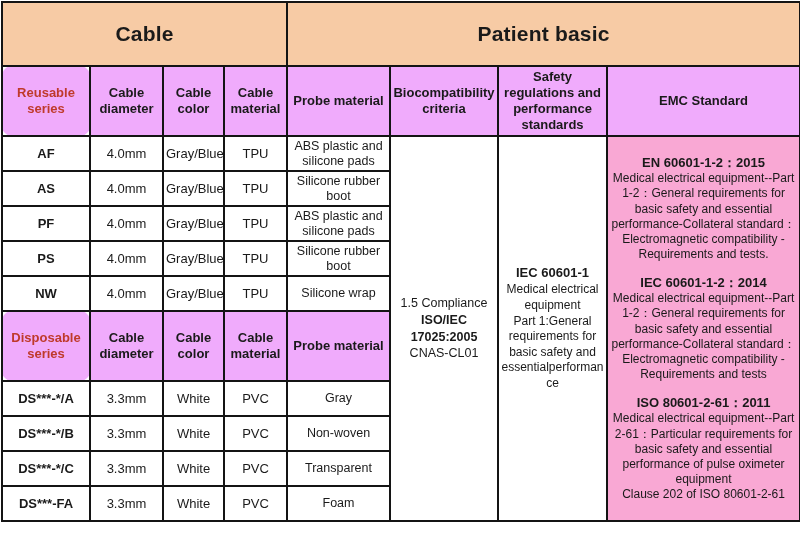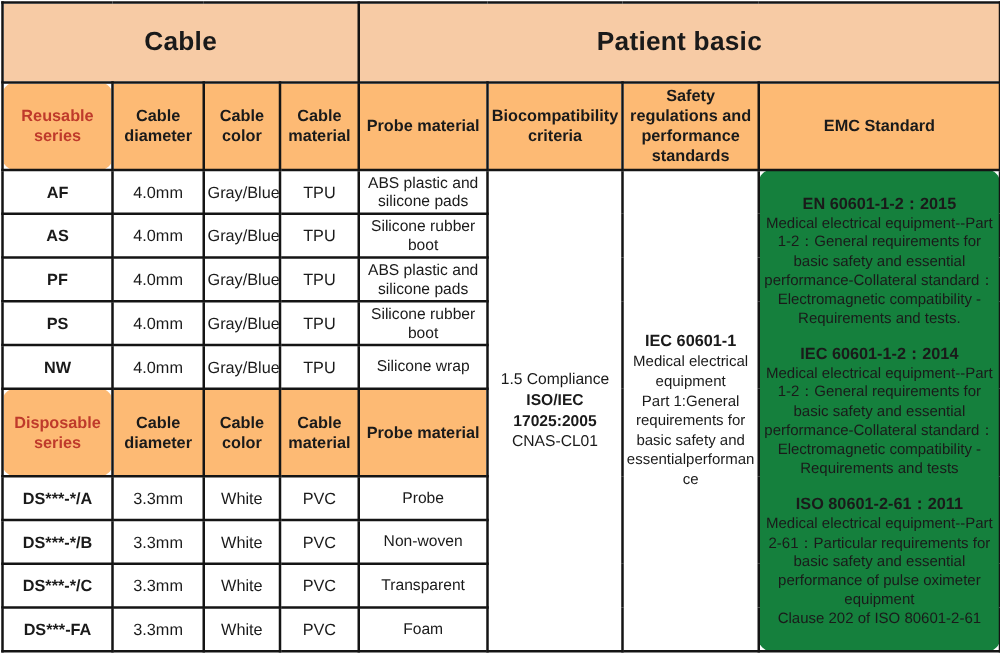--- a/index.html
+++ b/index.html
@@ -32,21 +32,21 @@
   tr.sub-row { height: 70px; }
   tr.data-row { height: 35px; }
 
   td.top-header {
     background: #F7CBA5;
     font-size: 21px;
     font-weight: bold;
     letter-spacing: 0.2px;
   }
   td.sub-header {
-    background: #fdba74;
+    background: #f0abfc;
     font-size: 13px;
     font-weight: bold;
     line-height: 1.25;
   }
   td.sub-header.red { color: #BF3A2B; border-radius: 10px; }
 
   td.data-cell { font-size: 13px; background: #ffffff; }
   td.series-cell { font-weight: bold; font-size: 13px; margin-top: 24px; }
   td.probe-cell { font-size: 12.5px; line-height: 1.2; border-radius: 14px; }
 
@@ -65,22 +65,21 @@
   }
   td.safety-cell .b { font-weight: bold; font-size: 13px; }
   .pre { white-space: pre-line; overflow-wrap: break-word; }
 
   td.emc-cell {
     vertical-align: top;
     text-align: left;
     padding: 3px 4px 2px 5px;
     font-size: 12px;
     line-height: 1.26;
-    background: #15803d;
-    border-radius: 10px;
+    background: #f9a8d4;
   }
   .emc-block { margin-bottom: 13px; }
   .emc-block:last-child { margin-bottom: 0; }
   .emc-title { font-weight: bold; font-size: 13px; display: block; }
 </style>
 </head>
 <body>
 
 <div class="page">
   <table class="spec">
@@ -188,21 +187,21 @@
       <td class="sub-header">Cable color</td>
       <td class="sub-header">Cable material</td>
       <td class="sub-header">Probe material</td>
     </tr>
 
     <tr class="data-row">
       <td class="data-cell series-cell">DS***-*/A</td>
       <td class="data-cell">3.3mm</td>
       <td class="data-cell">White</td>
       <td class="data-cell">PVC</td>
-      <td class="data-cell probe-cell">Probe</td>
+      <td class="data-cell probe-cell">Gray</td>
     </tr>
 
     <tr class="data-row">
       <td class="data-cell series-cell">DS***-*/B</td>
       <td class="data-cell">3.3mm</td>
       <td class="data-cell">White</td>
       <td class="data-cell">PVC</td>
       <td class="data-cell probe-cell">Non-woven</td>
     </tr>
 

